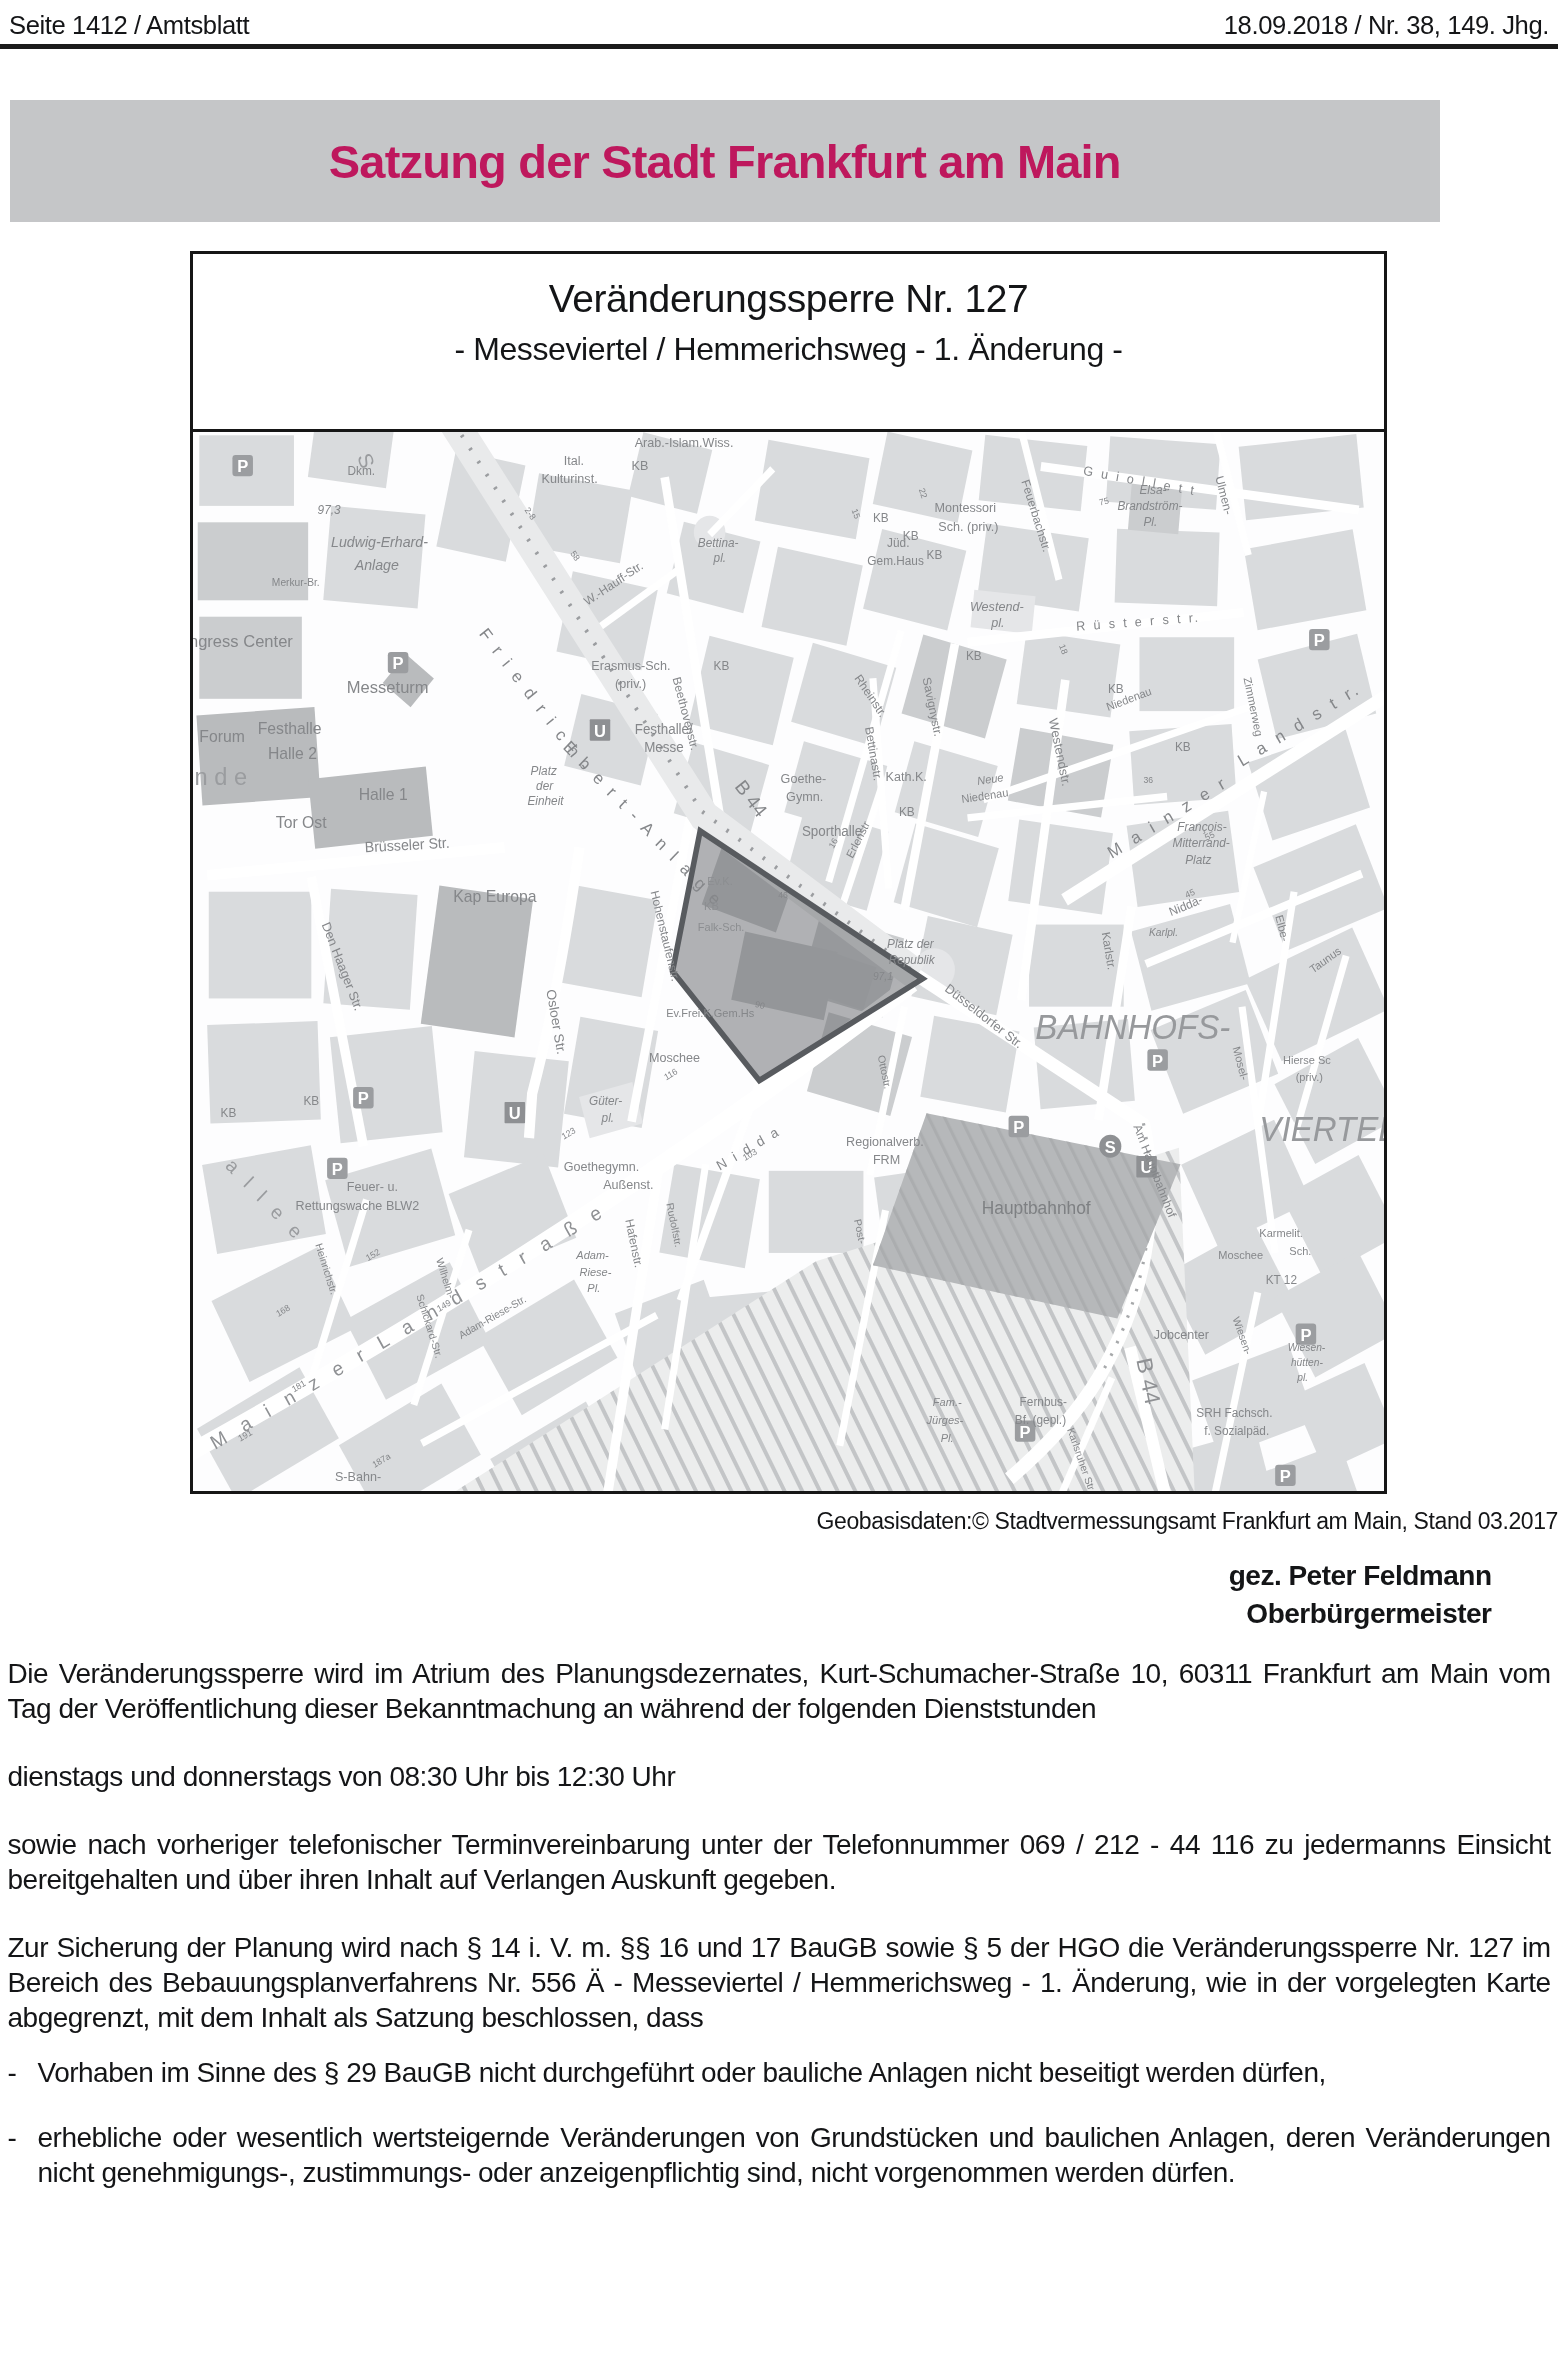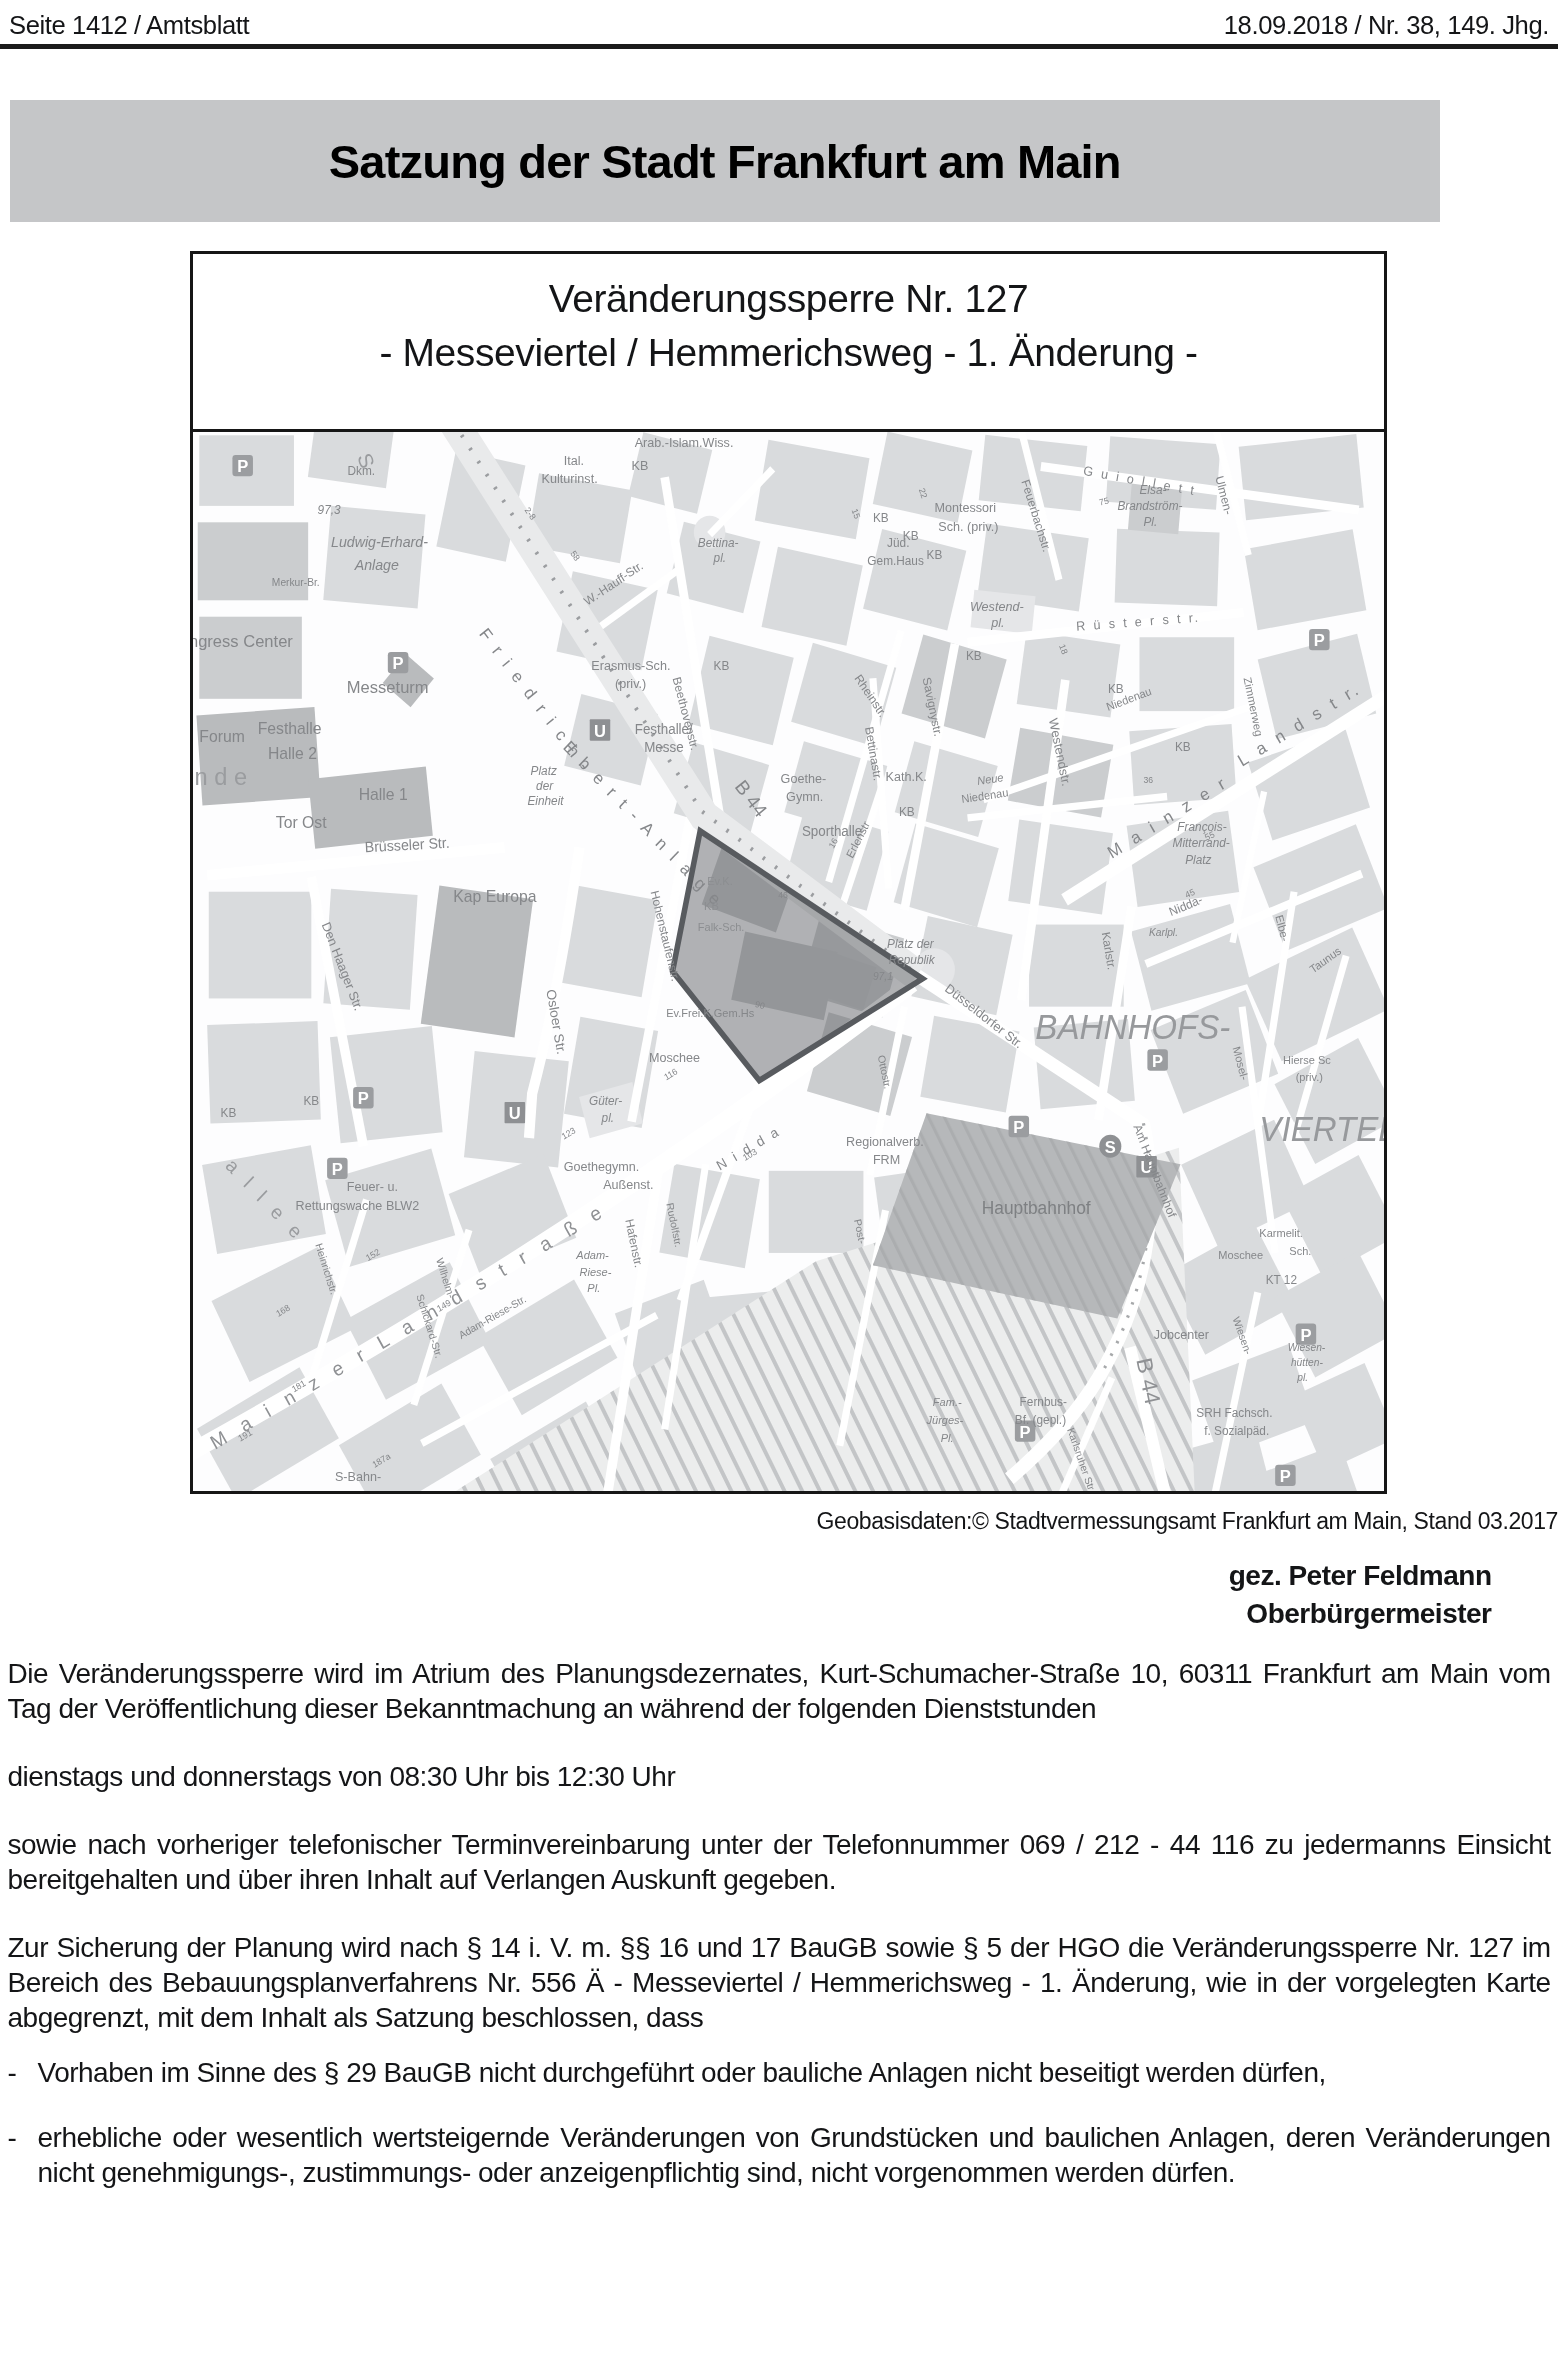--- a/index.html
+++ b/index.html
@@ -5,28 +5,28 @@
   html,body{margin:0;padding:0;background:#ffffff;}
   body{width:1558px;height:2377px;overflow:hidden;position:relative;
        font-family:"Liberation Sans","DejaVu Sans",sans-serif;color:#141517;}
   
   .hdr{display:flex;justify-content:space-between;align-items:baseline;
        padding:10.5px 9px 4.5px 9px;font-size:25.6px;letter-spacing:-0.4px;}
   .hdr-rule{height:5.3px;background:#1b1b1b;width:1558px;}
   
   .banner{margin:51px 0 0 9.8px;width:1430px;height:122px;background:#c5c6c8;
           display:flex;align-items:center;justify-content:center;}
-  .banner h1{margin:0;font-size:47px;font-weight:bold;letter-spacing:-0.8px;color:#000000;}
+  .banner h1{margin:0;font-size:47px;font-weight:bold;letter-spacing:-0.8px;color:#be185d;}
   
   .figure{margin:29px 0 0 190px;width:1191px;border:3.8px solid #161616;background:#fff;}
   .fig-title{height:175px;text-align:center;padding-top:22.6px;box-sizing:border-box;
              letter-spacing:-0.4px;}
   .fig-title .l1{font-size:39px;margin:0 0 10.5px 0;}
   .fig-title .l2{font-size:33px;margin:0 0 9px 0;}
-  .fig-title .l3{font-size:39px;margin:0;text-align:center;}
+  .fig-title .l3{font-size:32px;margin:0;text-align:center;}
   .map-area{border-top:3px solid #161616;height:1059px;position:relative;overflow:hidden;}
   #map-svg{width:100%;height:100%;display:block;}
   #map-svg text{font-family:"Liberation Sans","DejaVu Sans",sans-serif;}
   
   .caption{margin:13.5px 0 0 190px;font-size:23px;letter-spacing:-0.4px;text-align:right;}
   
   .doc{margin:22.6px 7.5px 0 7.5px;font-size:28px;line-height:35px;letter-spacing:-0.5px;}
   .doc p{margin:0 0 19.6px 0;}
   .just{text-align:justify;}
   .signature{text-align:right;font-weight:bold;margin:7.5px 59px 22.6px 0;line-height:38px;}

